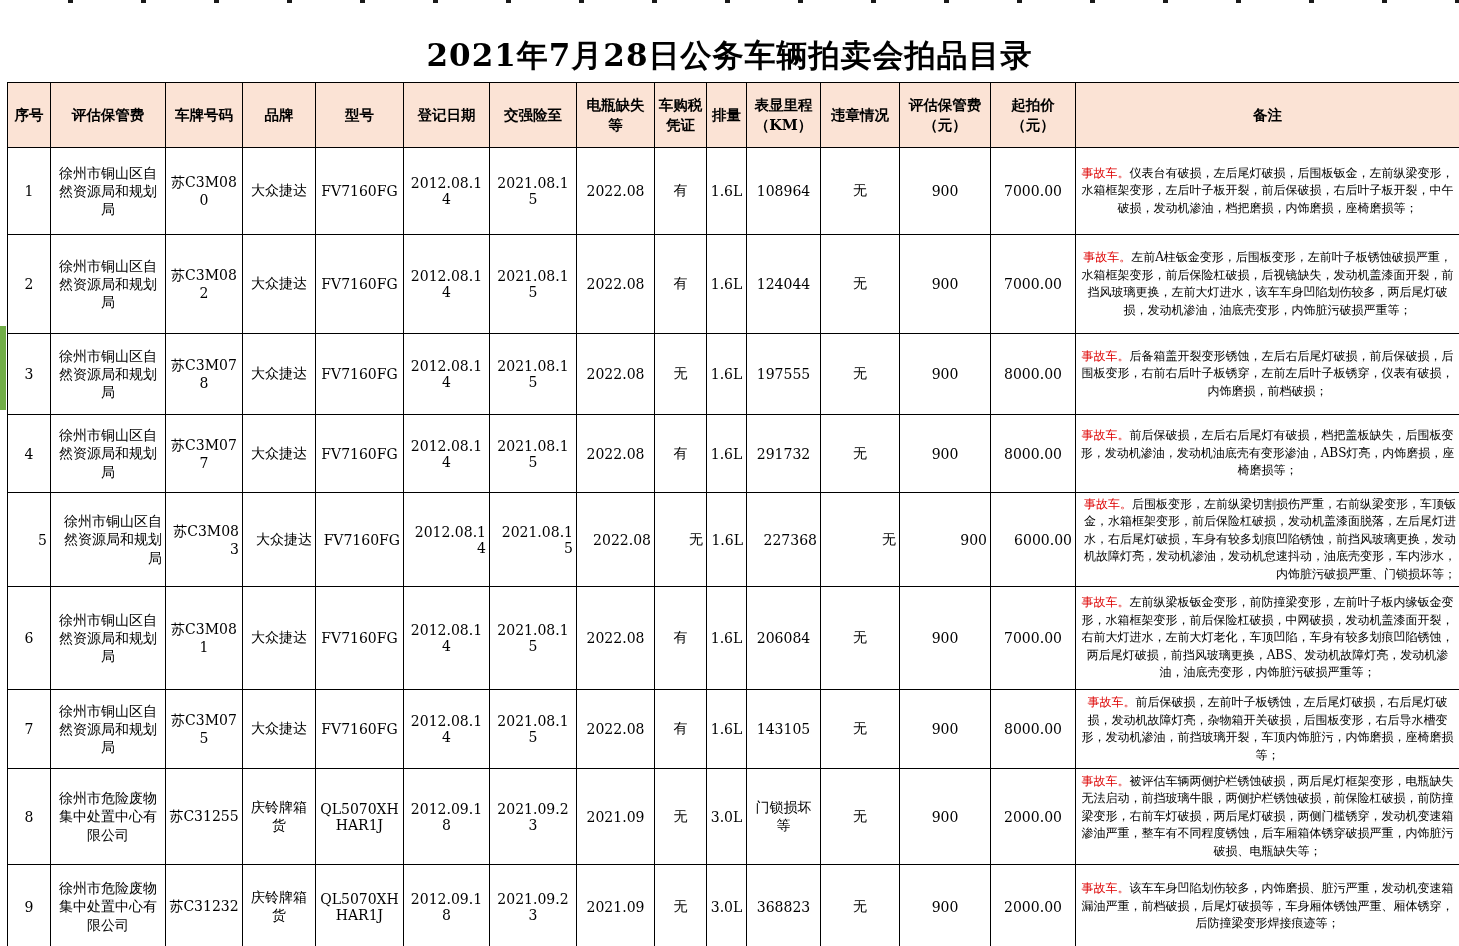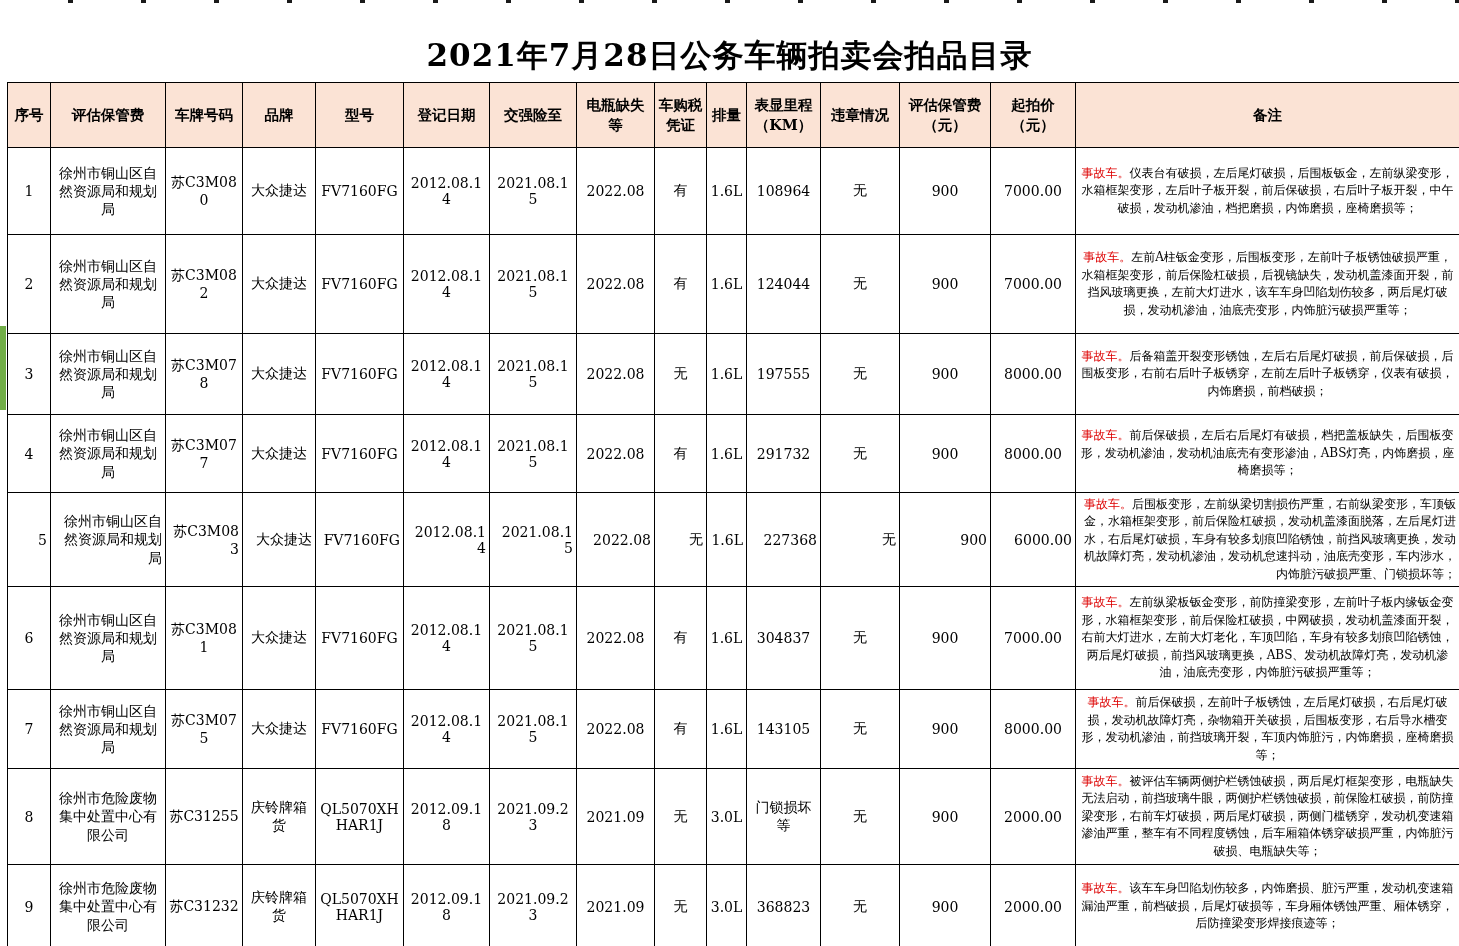--- a/index.html
+++ b/index.html
@@ -203,21 +203,21 @@
           <td class="c0">6</td>
           <td class="c1">徐州市铜山区自然资源局和规划局</td>
           <td class="c2">苏C3M081</td>
           <td class="c3">大众捷达</td>
           <td class="c4">FV7160FG</td>
           <td class="c5">2012.08.14</td>
           <td class="c6">2021.08.15</td>
           <td class="c7">2022.08</td>
           <td class="c8">有</td>
           <td class="c9">1.6L</td>
-          <td class="c10">304837</td>
+          <td class="c10">206084</td>
           <td class="c11">无</td>
           <td class="c12">900</td>
           <td class="c13">7000.00</td>
           <td class="c14"><span class="remark-tag">事故车。</span><span>左前纵梁板钣金变形，前防撞梁变形，左前叶子板内缘钣金变形，水箱框架变形，前后保险杠破损，中网破损，发动机盖漆面开裂，右前大灯进水，左前大灯老化，车顶凹陷，车身有较多划痕凹陷锈蚀，两后尾灯破损，前挡风玻璃更换，ABS、发动机故障灯亮，发动机渗油，油底壳变形，内饰脏污破损严重等；</span></td>
         </tr>
         <tr>
           <td class="c0">7</td>
           <td class="c1">徐州市铜山区自然资源局和规划局</td>
           <td class="c2">苏C3M075</td>
           <td class="c3">大众捷达</td>

